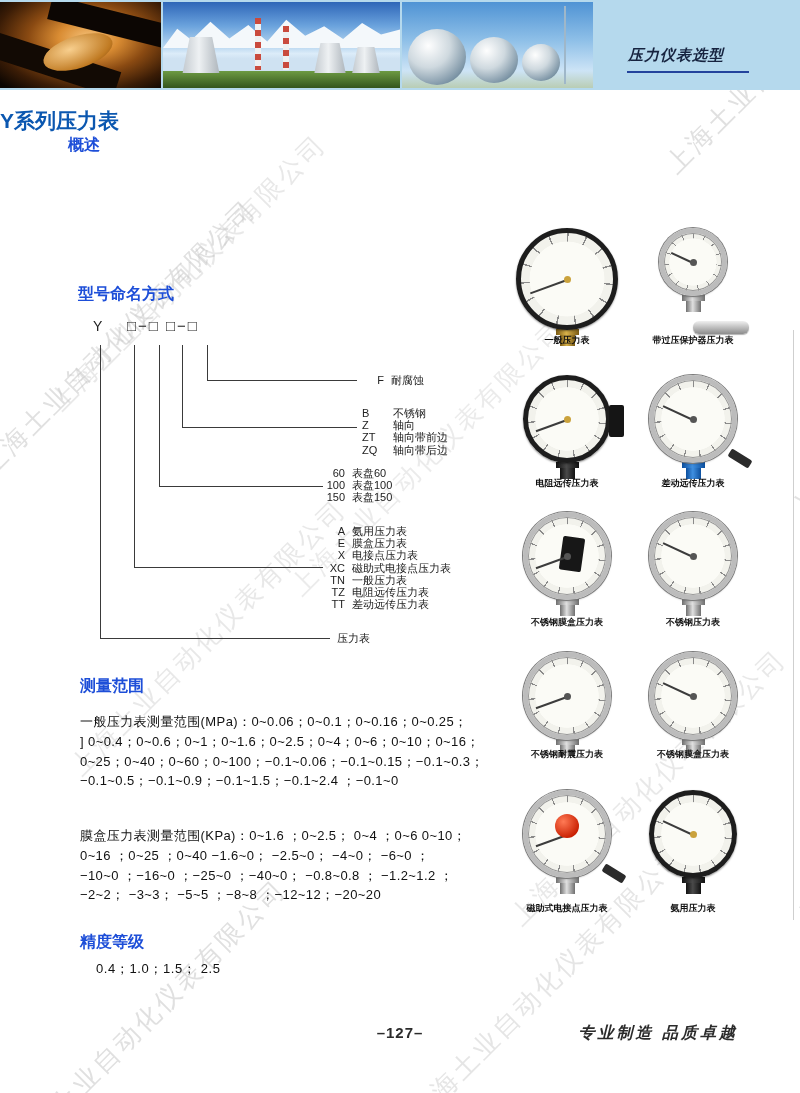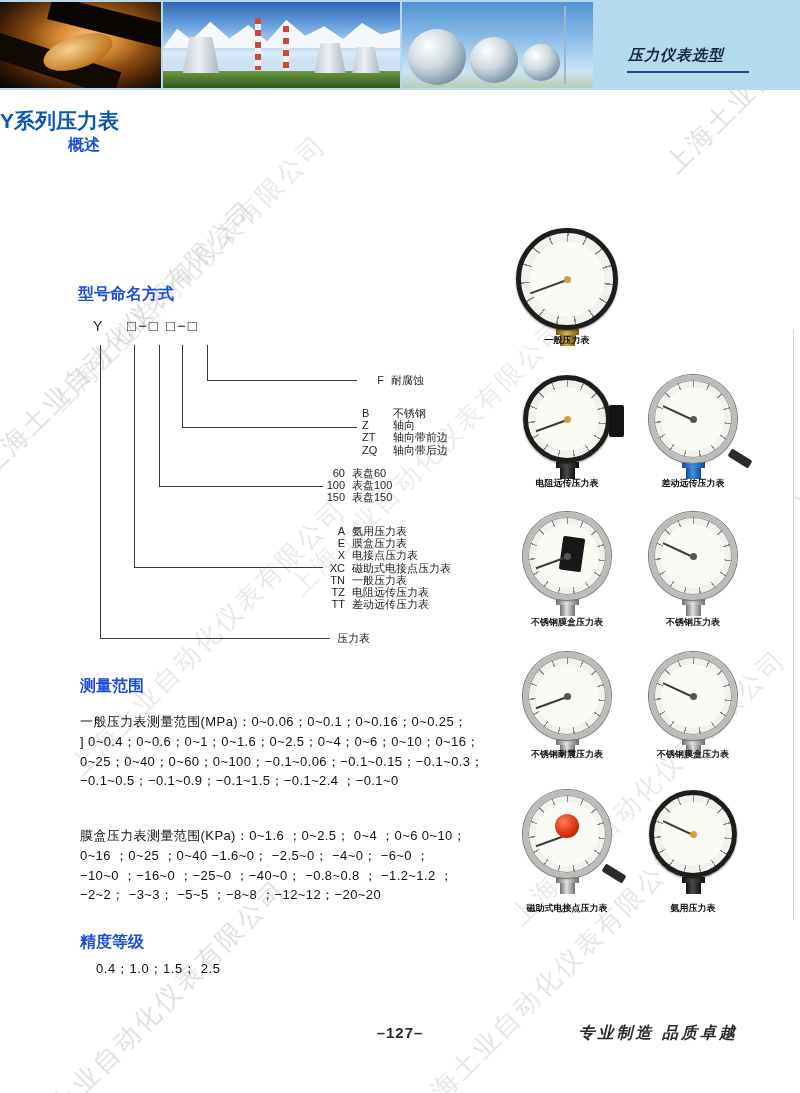--- a/index.html
+++ b/index.html
@@ -278,20 +278,31 @@
       <div class="pcell">
         <div class="gauge bezel-black g-lg">
           <div class="dial">
               <div class="needle"></div>
               <div class="hub"></div>
             </div>
           <div class="stem stem-brass"></div>
         </div>
         <div class="caption">一般压力表</div>
       </div>
+      <div class="pcell">
+        <div class="gauge bezel-steel g-sm g-alt">
+          <div class="dial">
+              <div class="needle"></div>
+              <div class="hub"></div>
+            </div>
+          <div class="stem stem-steel"></div>
+          <div class="extra-pipe"></div>
+        </div>
+        <div class="caption">带过压保护器压力表</div>
+      </div>
     </div>
 
     <div class="prow r2">
       <div class="pcell">
         <div class="gauge bezel-black g-md">
           <div class="dial">
               <div class="needle"></div>
               <div class="hub"></div>
             </div>
           <div class="stem stem-black"></div>

